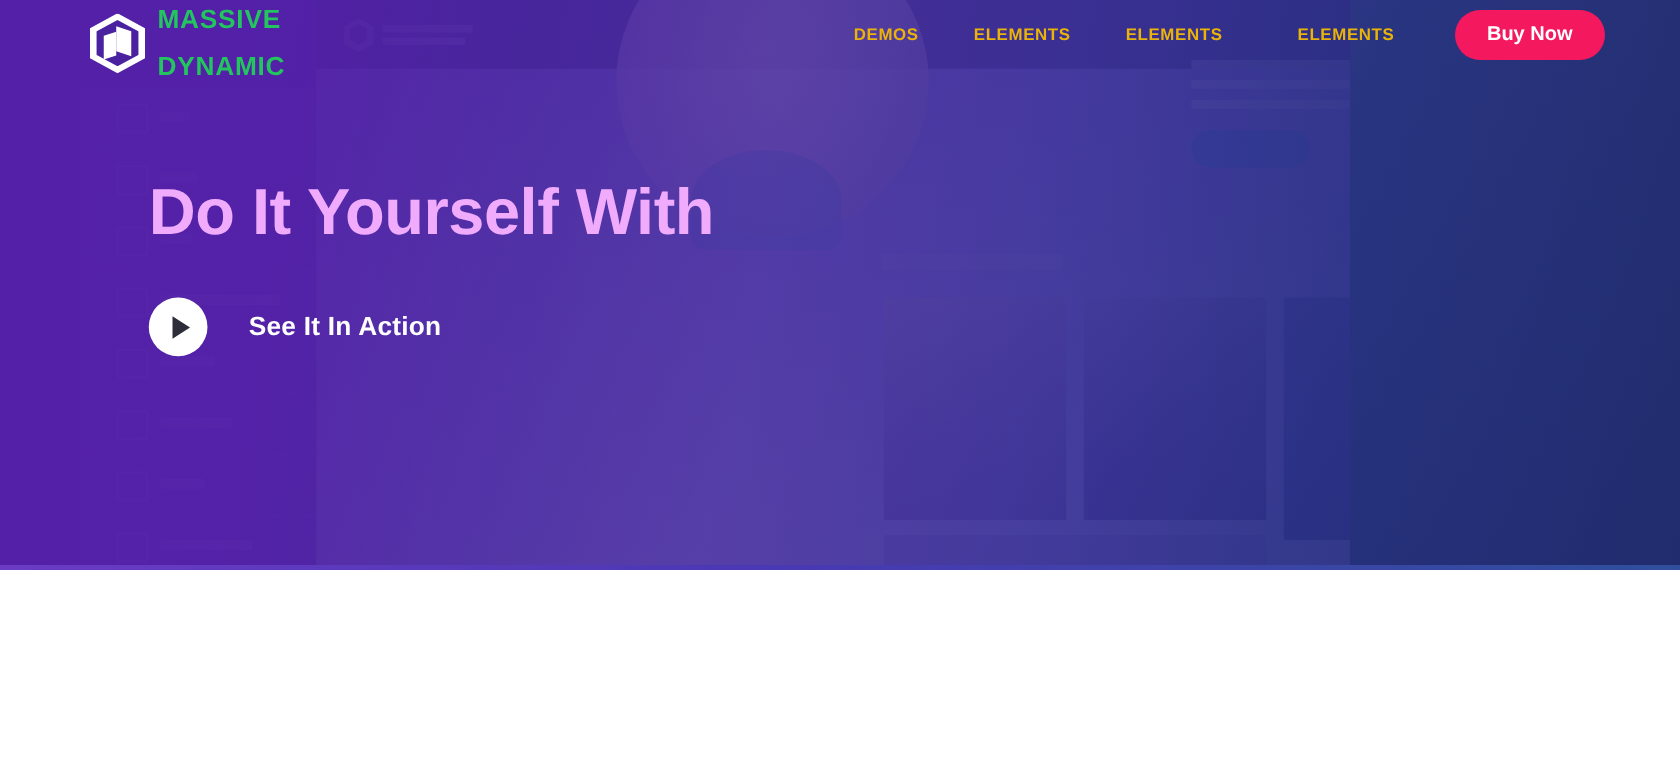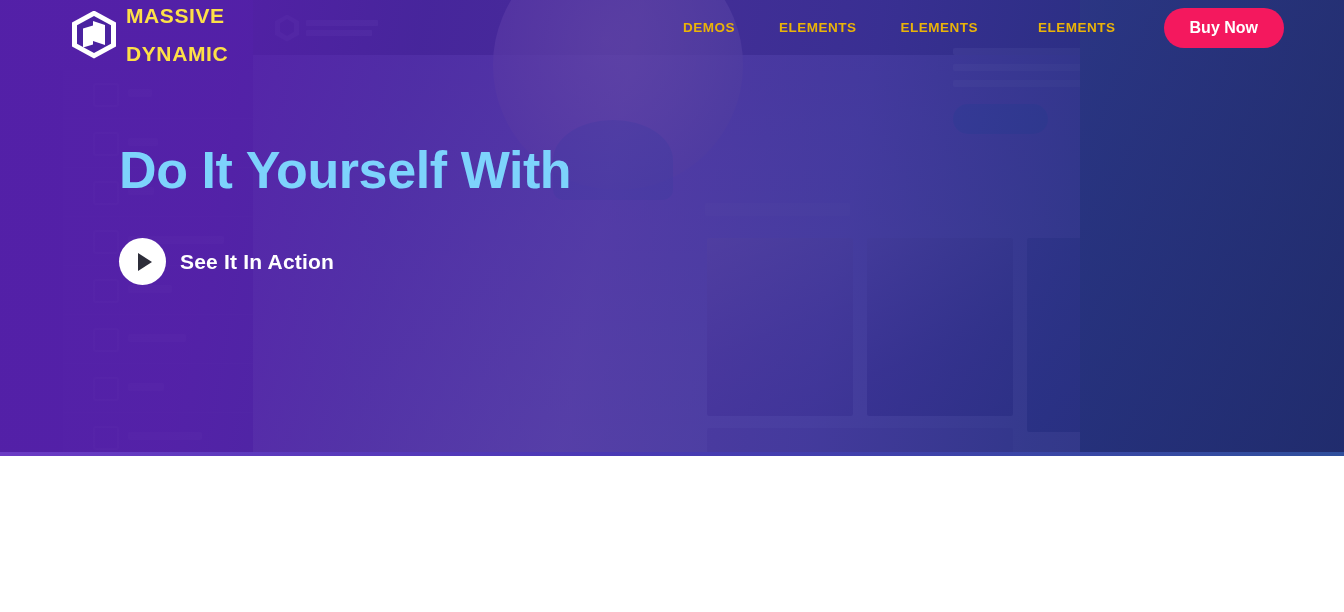--- a/index.html
+++ b/index.html
@@ -85,37 +85,37 @@
   .logo-mark{position:relative;width:44px;height:48px;}
   .hex-out{position:absolute;inset:0;background:#ffffff;
            clip-path:polygon(50% 0,100% 25%,100% 75%,50% 100%,0 75%,0 25%);}
   .hex-in{position:absolute;left:5px;top:5.5px;width:34px;height:37px;background:#4a22a0;
           clip-path:polygon(50% 0,100% 25%,100% 75%,50% 100%,0 75%,0 25%);}
   .hex-glyph{position:absolute;left:11px;top:12px;width:22px;height:24px;}
   .hex-glyph:before{content:"";position:absolute;left:0;top:4px;width:10px;height:19px;
                     background:#fff;transform:skewY(-18deg);}
   .hex-glyph:after{content:"";position:absolute;left:10px;top:0;width:12px;height:20px;
                    background:#fff;transform:skewY(18deg);}
-  .logo-text{color:#fde047;line-height:1;}
+  .logo-text{color:#22c55e;line-height:1;}
   .logo-l1{font-size:21px;font-weight:bold;letter-spacing:.6px;}
   .logo-l2{font-size:21px;font-weight:bold;letter-spacing:.6px;margin-top:17px;}
 
   .nav{position:absolute;right:60px;top:0;height:55px;display:flex;align-items:center;gap:0;}
   .nav-item{color:#eab308;font-size:13.5px;font-weight:bold;letter-spacing:.5px;
             padding:0 22px;cursor:pointer;white-space:nowrap;}
   .nav-sep{width:16px;}
   .buy-btn{margin-left:26px;background:#f4185e;color:#fff;font-size:16px;font-weight:bold;
            border-radius:21px;padding:11px 26px;border:none;cursor:pointer;
            font-family:"Liberation Sans",sans-serif;white-space:nowrap;}
 
   
   .hero-copy{position:absolute;left:119px;top:133px;z-index:8;}
-  .h1{color:#7dd3fc;font-size:52px;font-weight:bold;line-height:75px;letter-spacing:-.4px;
+  .h1{color:#f0abfc;font-size:52px;font-weight:bold;line-height:75px;letter-spacing:-.4px;
       white-space:nowrap;}
-  .cta{display:flex;align-items:center;gap:14px;margin-top:30px;cursor:pointer;width:max-content;}
+  .cta{display:flex;align-items:center;gap:33px;margin-top:30px;cursor:pointer;width:max-content;}
   .play{width:47px;height:47px;border-radius:50%;background:#fff;
         display:flex;align-items:center;justify-content:center;flex:none;}
   .play-tri{width:0;height:0;border-left:14px solid #2d2d39;
             border-top:9px solid transparent;border-bottom:9px solid transparent;
             margin-left:4px;}
   .cta-label{color:#fff;font-size:21px;font-weight:bold;letter-spacing:.2px;}
 
   
   .bottom{position:absolute;left:0;top:456px;width:1344px;height:156px;background:#fff;}
 </style>

